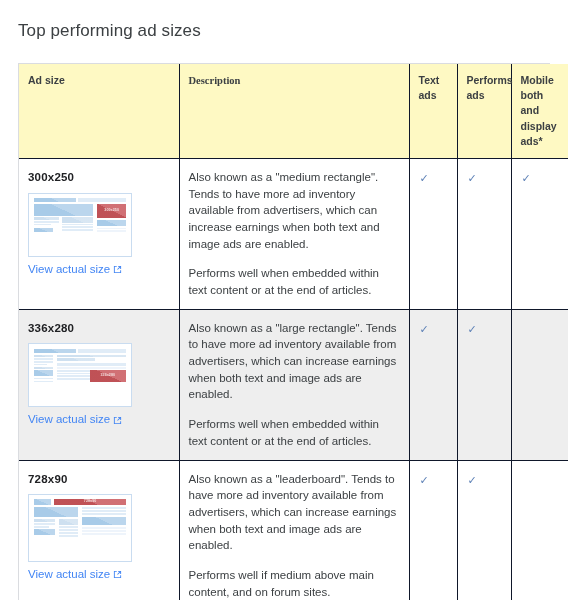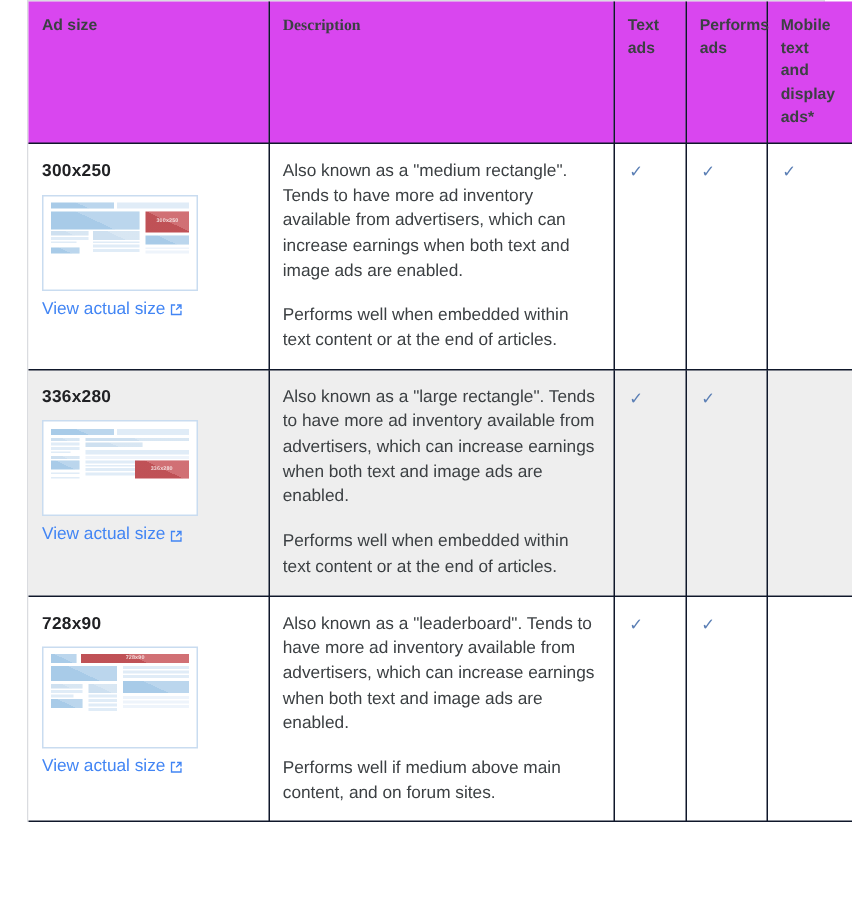--- a/index.html
+++ b/index.html
@@ -46,21 +46,21 @@
   table.ad-table td {
     border: 1px solid #0f172a;
     vertical-align: top;
     text-align: left;
   }
   table.ad-table tr > *:first-child { border-left: none; }
   table.ad-table tr > *:last-child { border-right: none; }
   table.ad-table thead th { border-top: none; }
 
   thead th {
-    background: #d946ef;
+    background: #fef9c3;
     font-size: 10.5px;
     font-weight: 700;
     color: #3c4043;
     padding: 9px 8px 9px 9px;
     line-height: 1.45;
     height: 78px;
   }
 
   .col-size   { width: 160px; }
   .col-desc   { width: 230px; font-family: Liberation Serif, serif; }
@@ -150,30 +150,31 @@
     background: linear-gradient(205deg, rgba(255,255,255,0.22) 0%, rgba(255,255,255,0.22) 50%, rgba(255,255,255,0) 50%, rgba(255,255,255,0) 100%);
     pointer-events: none;
   }
   .thumb-inner { position: relative; width: 100%; height: 100%; }
 </style>
 </head>
 <body>
 
 <div class="page">
 
+  <h1 class="page-title">Top performing ad sizes</h1>
 
   <div class="table-wrap">
     <table class="ad-table">
       <thead>
         <tr>
           <th class="col-size">Ad size</th>
           <th class="col-desc">Description</th>
           <th class="col-text">Text ads</th>
           <th class="col-disp">Performs ads</th>
-          <th class="col-mob">Mobile text and display ads*</th>
+          <th class="col-mob">Mobile both and display ads*</th>
         </tr>
       </thead>
       <tbody id="tbody">
           <tr>
             <td>
               <div class="size-label">300x250</div>
               <div class="thumb" style="height: 64px;">
                 <div class="thumb-inner">
                   <div class="blk b-dk" style="left: 2%; top: 2%; width: 44%; height: 8%;"></div>
                   <div class="blk b-lt" style="left: 48%; top: 2%; width: 50%; height: 8%;"></div>

